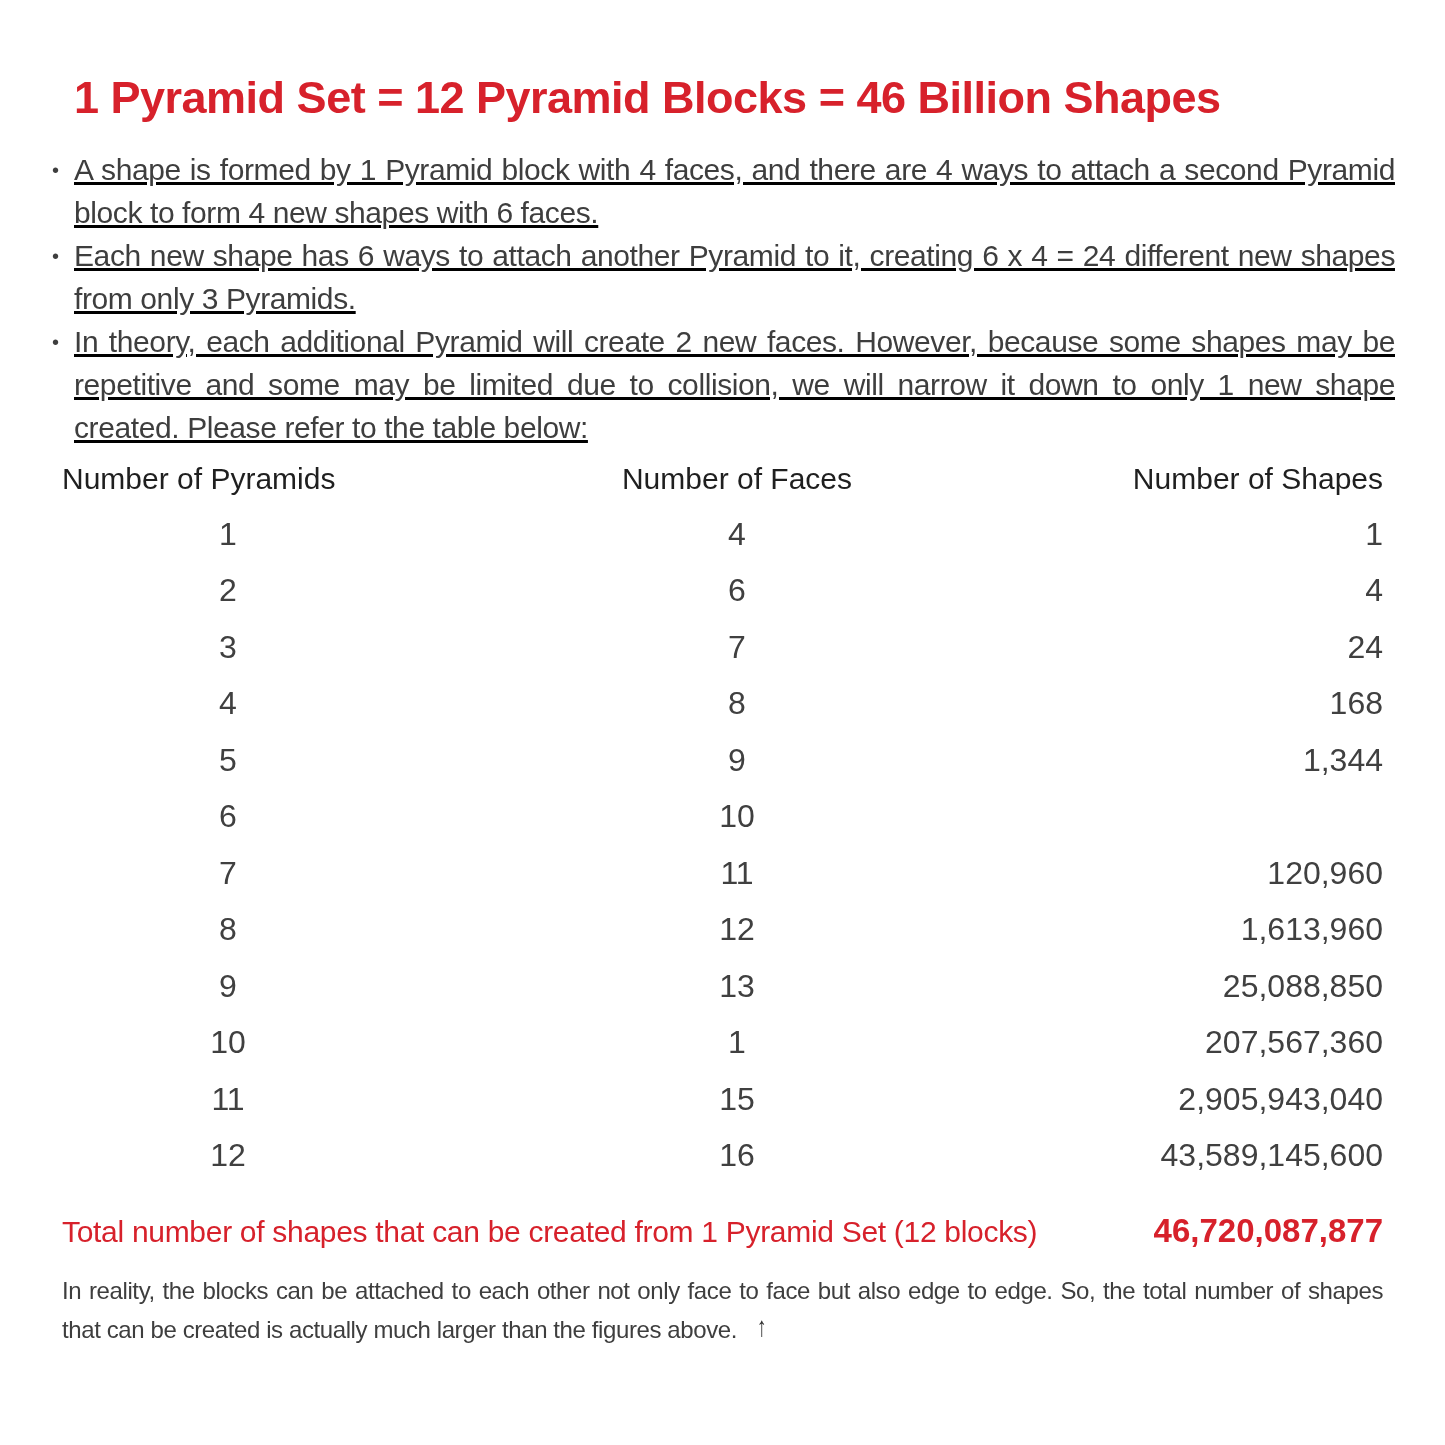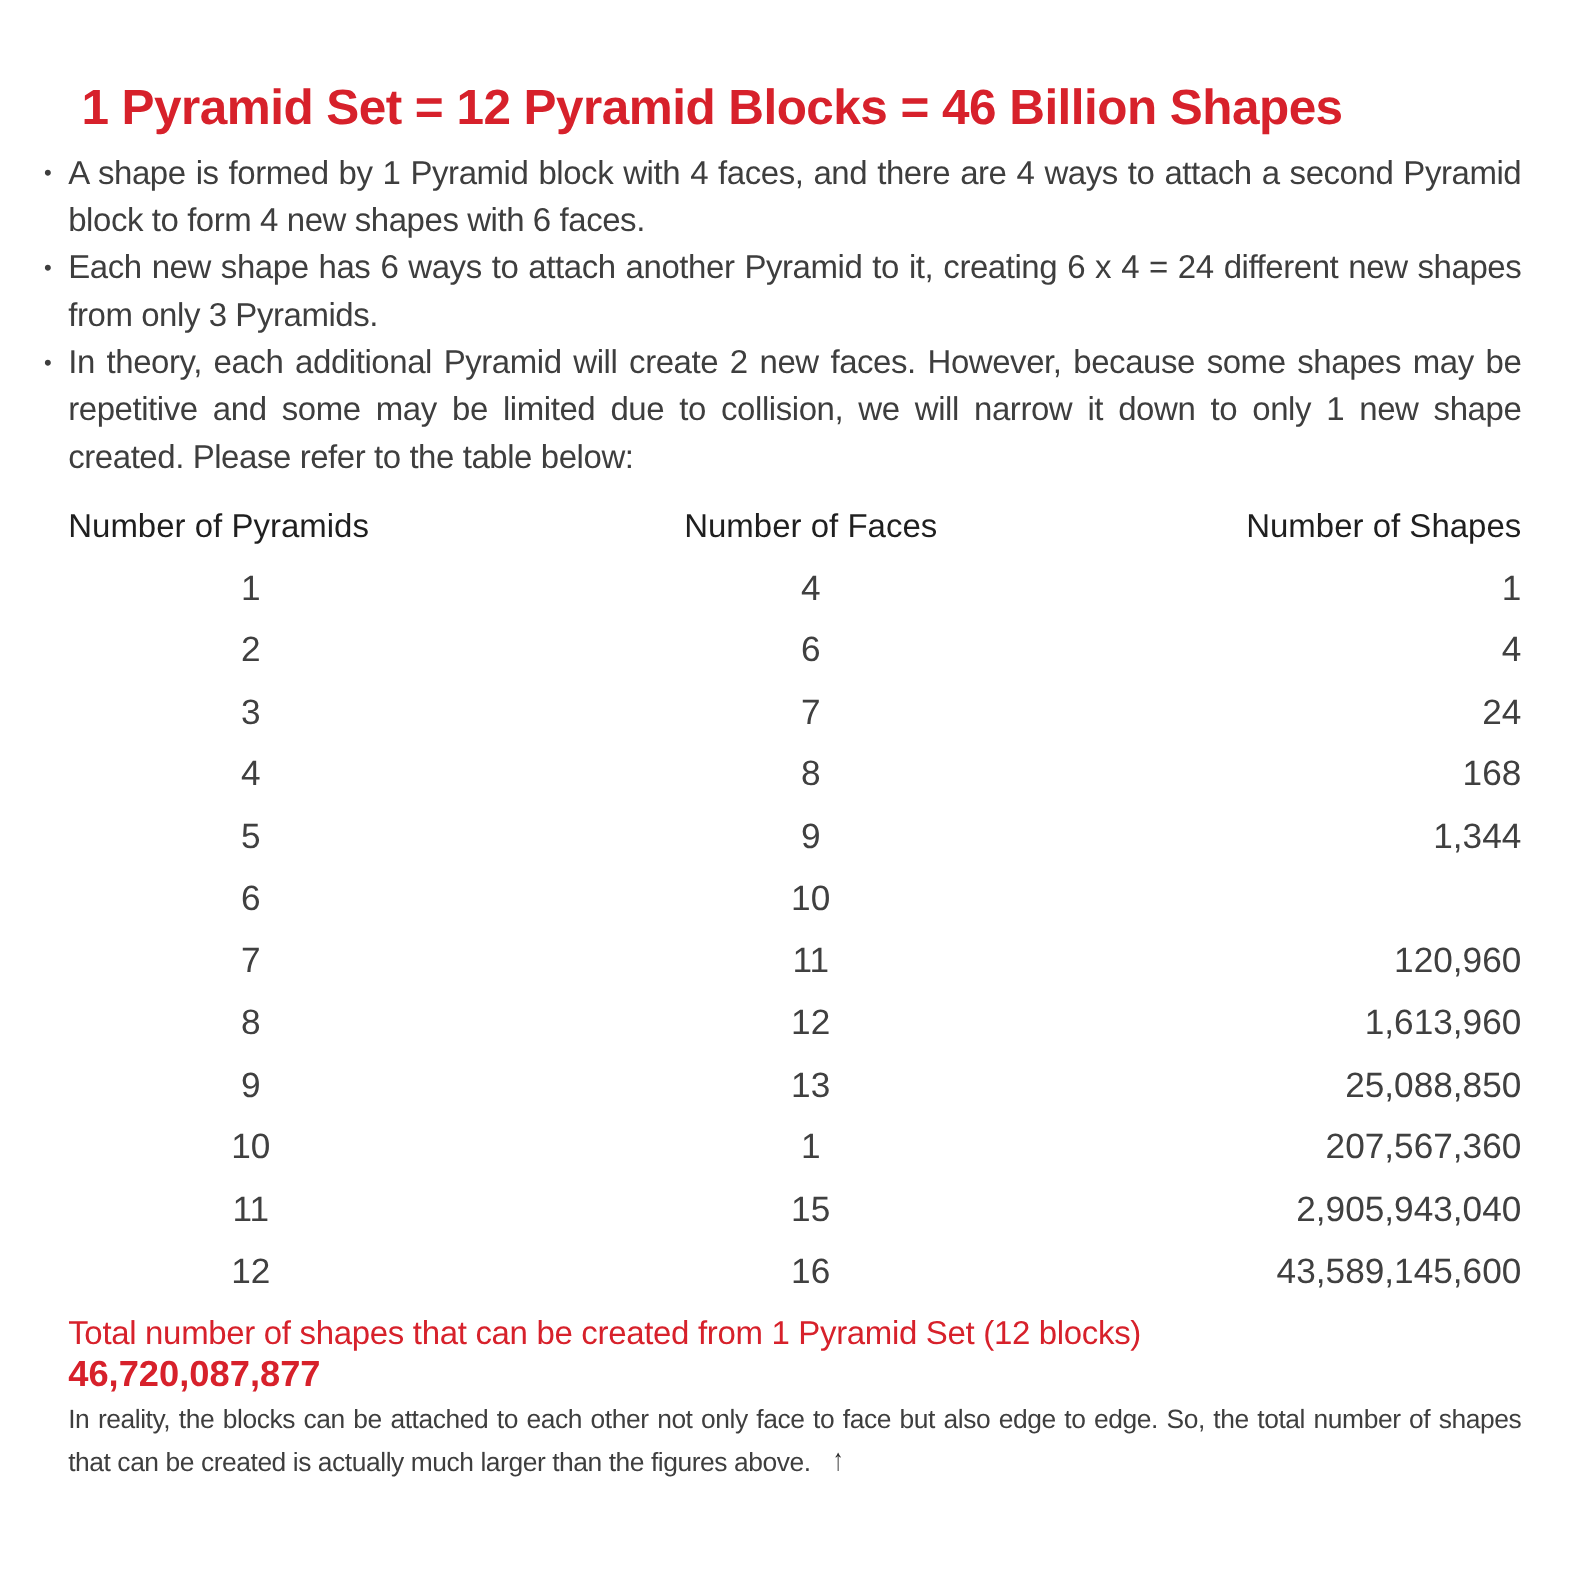--- a/index.html
+++ b/index.html
@@ -16,21 +16,21 @@
   .page{position:absolute;inset:0;background:#ffffff;}
 
   .title{
     position:absolute;left:62px;top:60px;margin:12px;
     font-size:45px;font-weight:700;color:var(--red);
     letter-spacing:-0.5px;white-space:nowrap;
   }
 
   .bullets{
     position:absolute;left:62px;top:136px;width:1321px;
-    margin:0;padding:0;list-style:none;
+    margin:12px;padding:0;list-style:none;text-decoration:underline;
   }
   .bullets li{
     position:relative;
     font-size:30px;line-height:43px;font-weight:300;
     color:var(--body-text);text-align:justify;
     letter-spacing:-0.4px;
   }
   .bullets li::before{
     content:"\2022";
     position:absolute;left:-22px;top:1px;
@@ -43,24 +43,24 @@
   .col1{width:332px;}
   .col2{width:686px;text-align:center;}
   .col3{width:303px;text-align:right;}
   .thead .col1{text-align:left;}
   .trow{display:flex;align-items:center;height:56.5px;
     font-size:32px;font-weight:300;color:#404040;}
   .trow .col1{text-align:center;}
 
   .total{
     position:absolute;left:62px;top:1196px;width:1321px;
-    display:flex;justify-content:space-between;align-items:baseline;flex-direction:column;
+    display:flex;justify-content:space-between;align-items:baseline;
   }
   .total-label{font-size:30px;font-weight:300;color:var(--red);letter-spacing:-0.3px;}
-  .total-value{font-size:33px;font-weight:700;color:var(--red);}
+  .total-value{font-size:33px;font-weight:700;color:var(--red);margin-top:16px;}
 
   .footer{
     position:absolute;left:62px;top:1272px;width:1321px;margin:0;
     font-size:24px;line-height:38.5px;font-weight:300;
     color:var(--body-text);text-align:justify;letter-spacing:-0.4px;
   }
 
   .cursor{
     position:absolute;left:755px;top:1311px;
     font-size:28px;font-weight:300;color:#2e2e2e;

